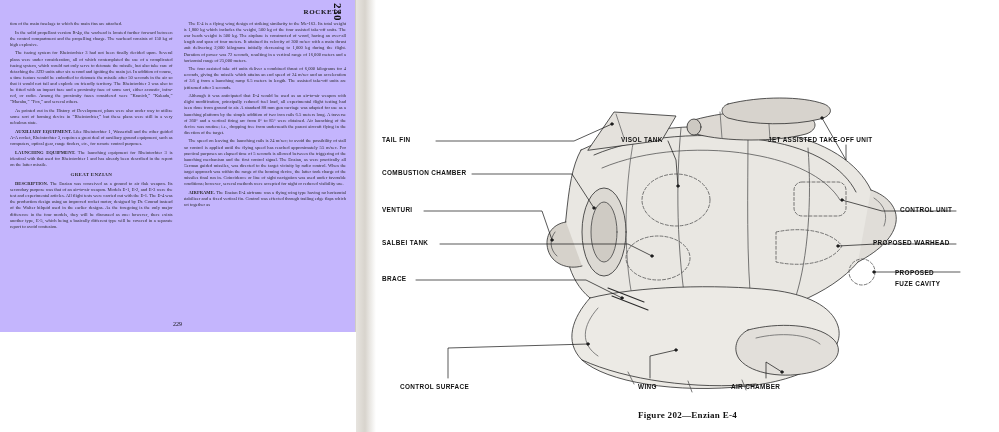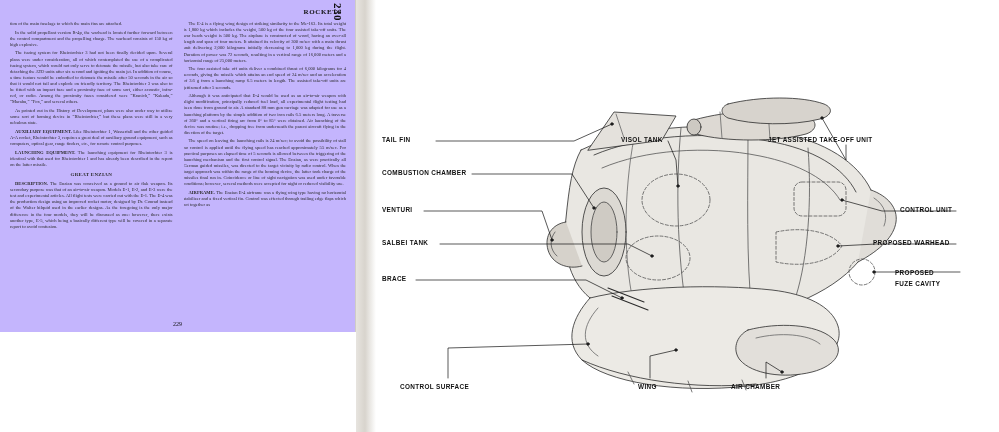--- a/index.html
+++ b/index.html
@@ -294,15 +294,16 @@
 
     <div class="lbl" style="left:524px;top:206px;">CONTROL UNIT</div>
     <div class="lbl" style="left:497px;top:239px;">PROPOSED WARHEAD</div>
     <div class="lbl" style="left:519px;top:269px;">PROPOSED</div>
     <div class="lbl" style="left:519px;top:280px;">FUZE CAVITY</div>
 
     <div class="lbl" style="left:24px; top:383px;">CONTROL SURFACE</div>
     <div class="lbl" style="left:262px;top:383px;">WING</div>
     <div class="lbl" style="left:355px;top:383px;">AIR CHAMBER</div>
 
+    <div class="fig-caption">Figure 202—Enzian E-4</div>
   </div>
 
 </div>
 
 </body></html>

